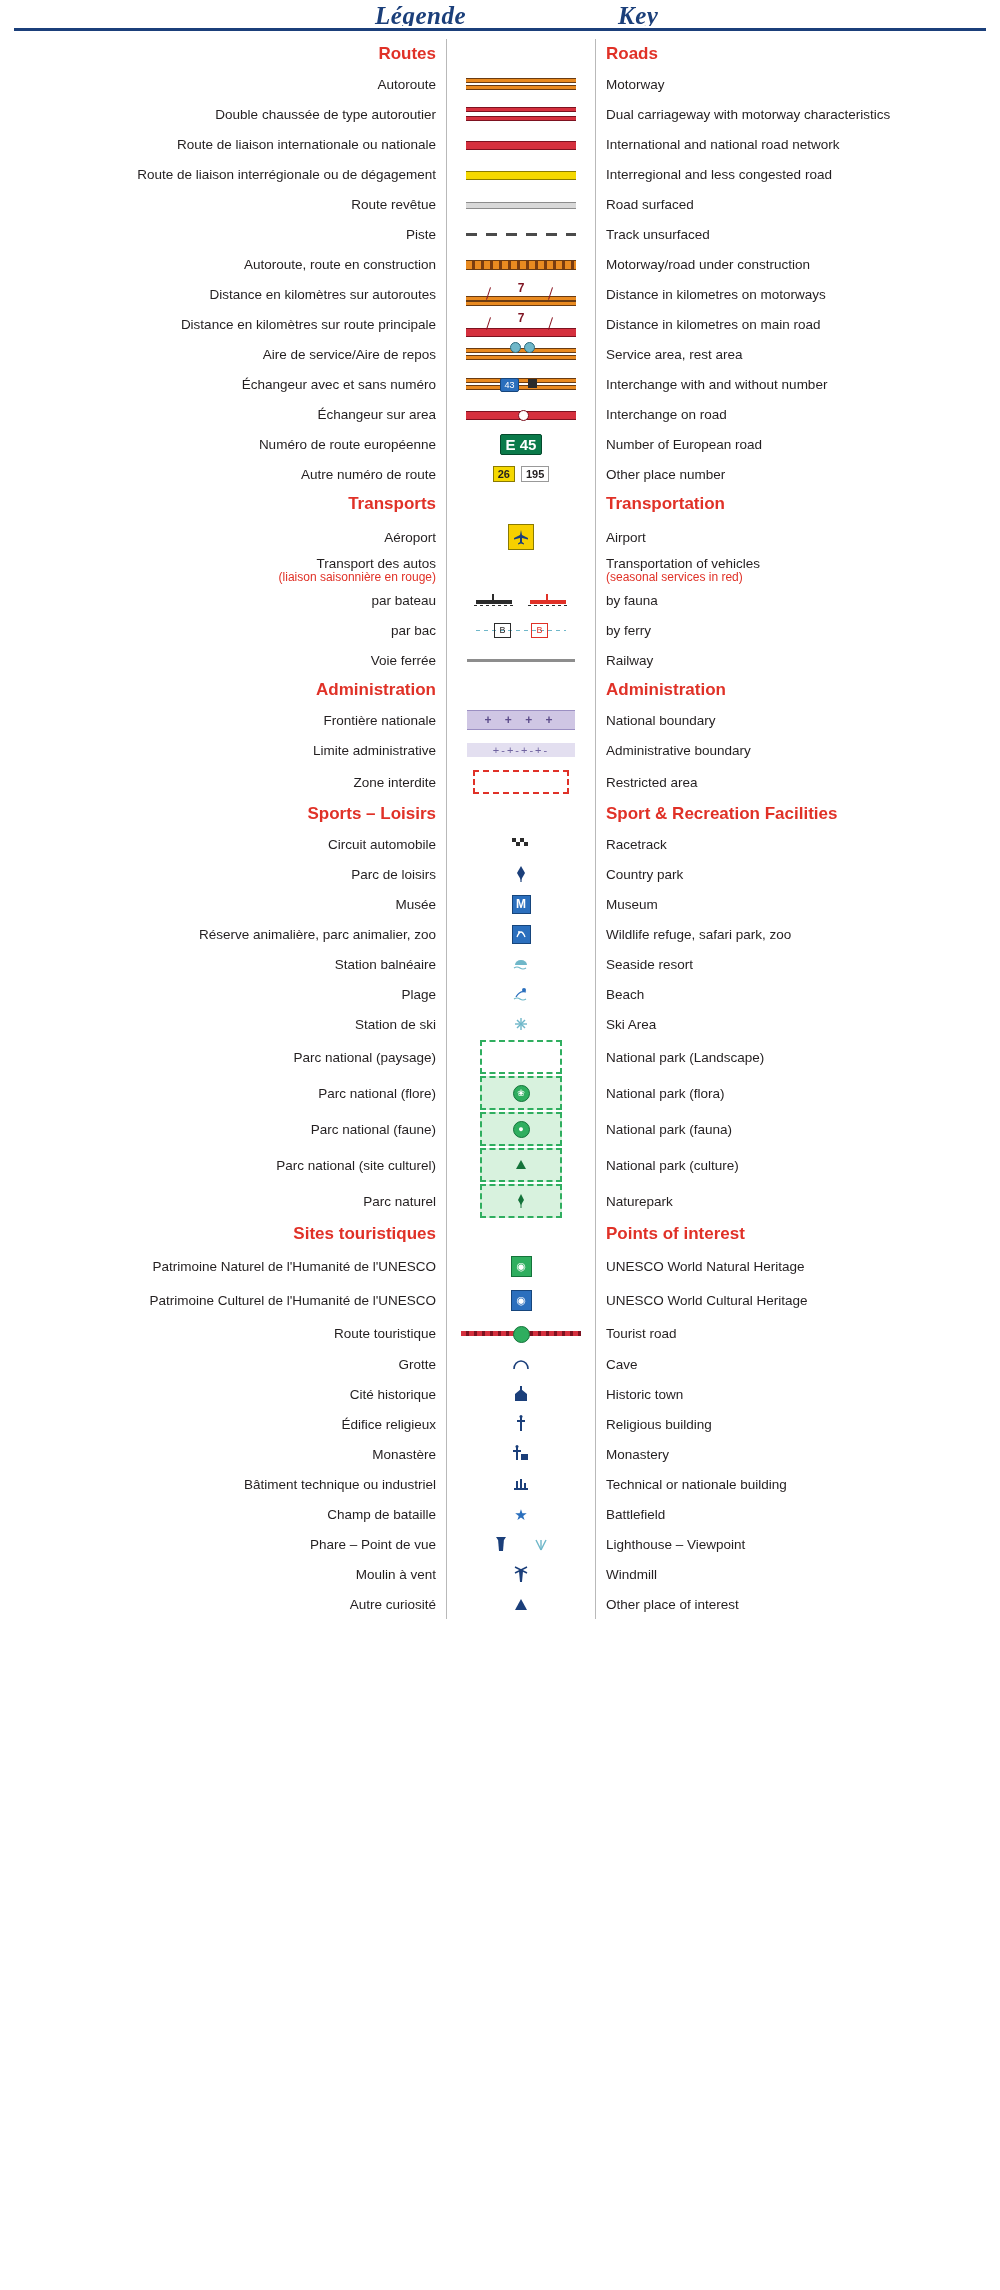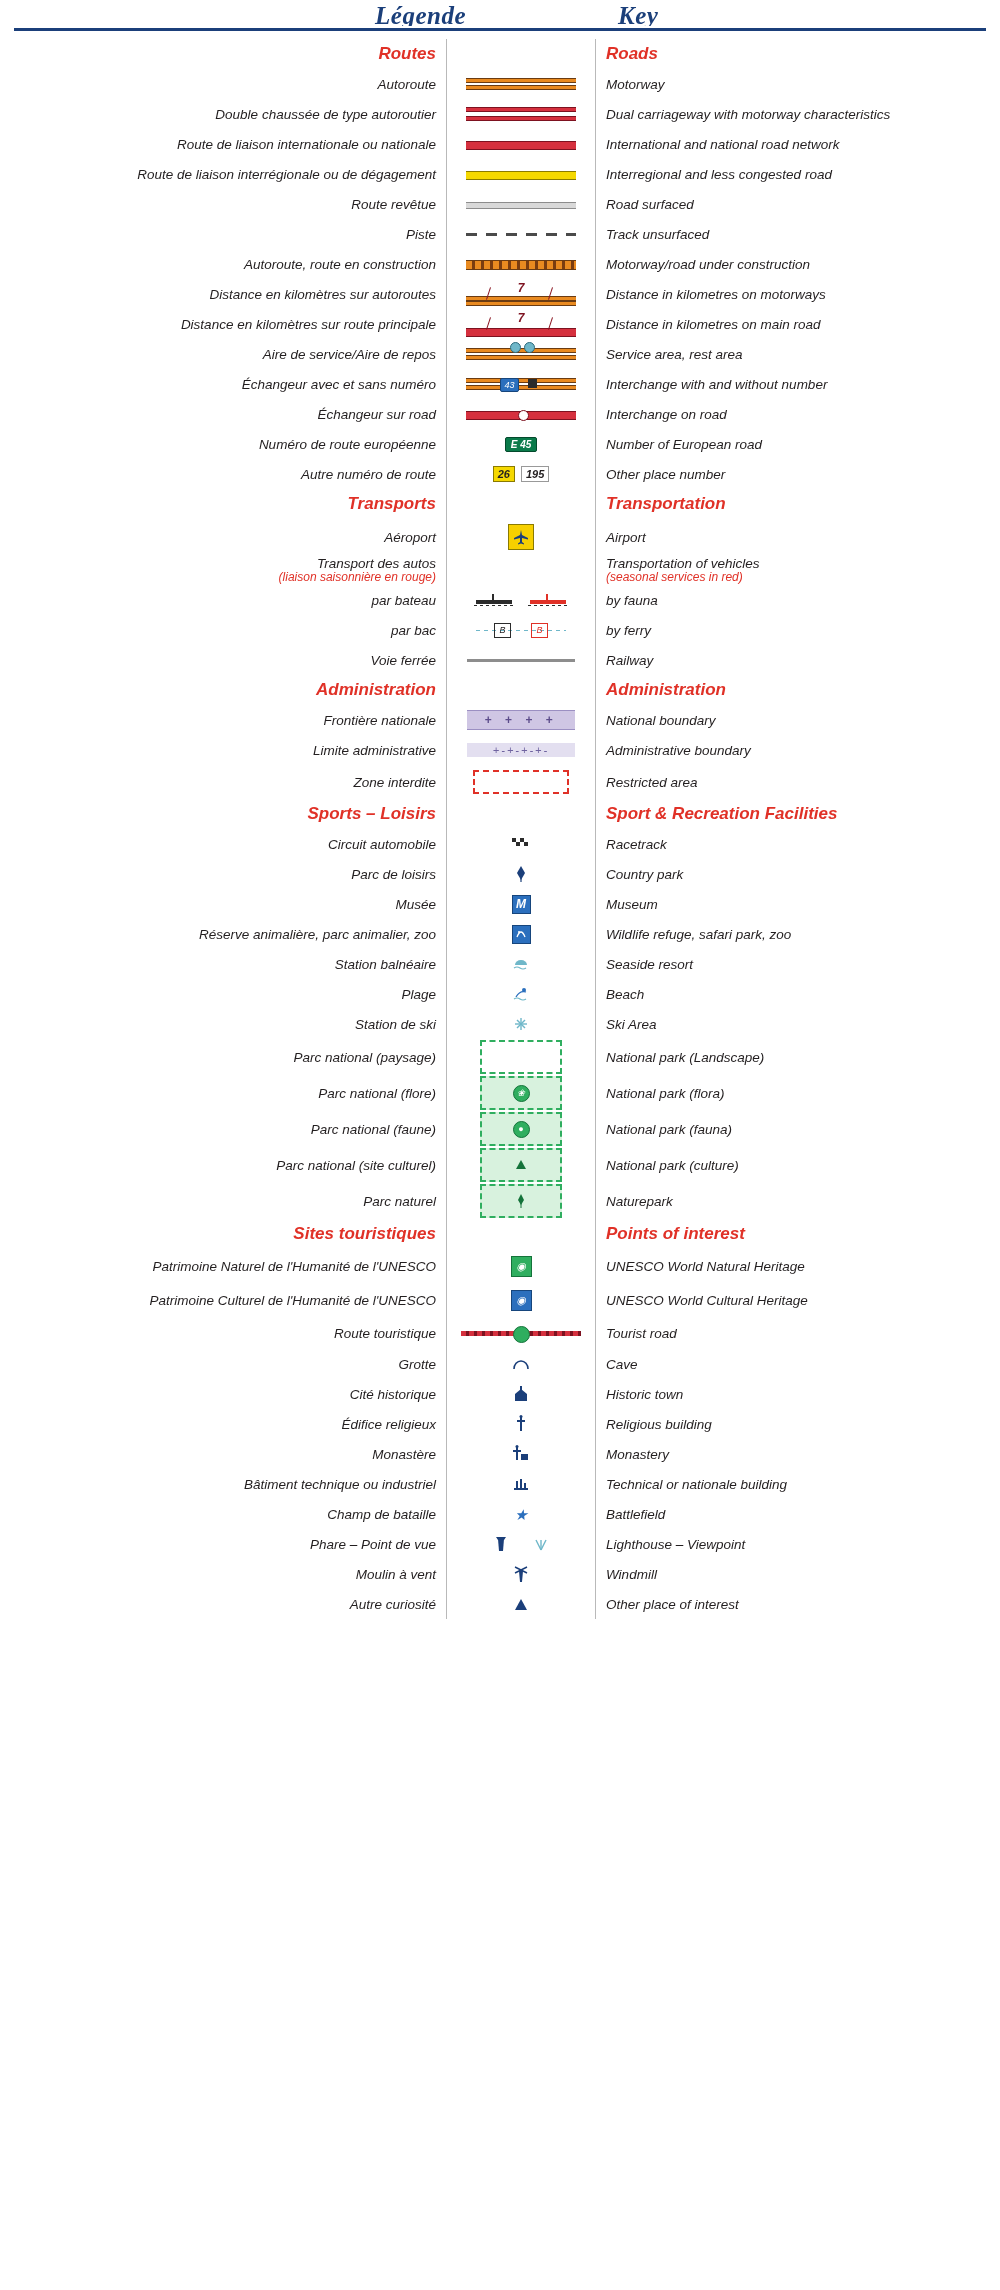--- a/index.html
+++ b/index.html
@@ -36,21 +36,21 @@
   }
   .header .ttl.left{width:448px;text-align:right;}
   .header .ttl.mid{width:150px;}
   .header .ttl.right{width:360px;text-align:left;padding-left:2px;}
   .rule{
     height:3px;
     background:#1b3f7a;
     margin:2px 14px 0 14px;
   }
   
-  .rows{margin-top:6px;font-style:italic;}
+  .rows{margin-top:6px;}
   .row{
     display:flex;
     align-items:center;
     min-height:30px;
   }
   .row .fr{
     width:446px;
     text-align:right;
     padding-right:10px;
     font-size:13.5px;
@@ -111,21 +111,21 @@
   }
   .tick{position:absolute;width:1px;height:13px;background:#8a1420;transform:rotate(18deg);}
   .serviceDot{position:absolute;width:9px;height:9px;border-radius:50%;background:#6fb7c9;border:1px solid #2d6b7d;top:-1px;}
   .ixnum{
     position:absolute;width:17px;height:12px;background:#2b6fbd;color:#fff;
     font-size:9px;line-height:12px;text-align:center;border-radius:2px;border:1px solid #16457c;
   }
   .ixsq{position:absolute;width:9px;height:9px;background:#2b2b2b;}
   .ixcirc{position:absolute;width:9px;height:9px;border-radius:50%;background:#fff;border:1px solid #7d1220;}
   .eshield{
-    display:inline-block;background:#0a7a4a;color:#fff;font-size:10px;font-weight:bold;
+    display:inline-block;background:#0a7a4a;color:#fff;font-size:15px;font-weight:bold;
     padding:1px 5px;border-radius:2px;border:1px solid #04492c;
   }
   .rnum{
     display:inline-block;background:#f5d800;color:#231f20;font-size:11px;font-weight:bold;
     padding:1px 4px;border:1px solid #8a7a00;margin:0 3px;
   }
   .rnum.wht{background:#ffffff;border:1px solid #999;}
   .icon-box{
     width:26px;height:26px;display:flex;align-items:center;justify-content:center;
     font-size:15px;line-height:1;
@@ -317,21 +317,21 @@
           <div class="ln a"></div>
             <div class="ln b"></div>
           <div class="ixnum" style="left:34px;top:5px">43</div>
           <div class="ixsq" style="left:62px;top:6px"></div>
         </div>
       </div>
       <div class="en">Interchange with and without number</div>
     </div>
 
     <div class="row">
-      <div class="fr">Échangeur sur road</div>
+      <div class="fr">Échangeur sur area</div>
       <div class="sym">
         <div class="symbox intl">
           <div class="ln a"></div>
           <div class="ixcirc" style="left:52px;top:7px"></div>
         </div>
       </div>
       <div class="en">Interchange on road</div>
     </div>
 
     <div class="row">

